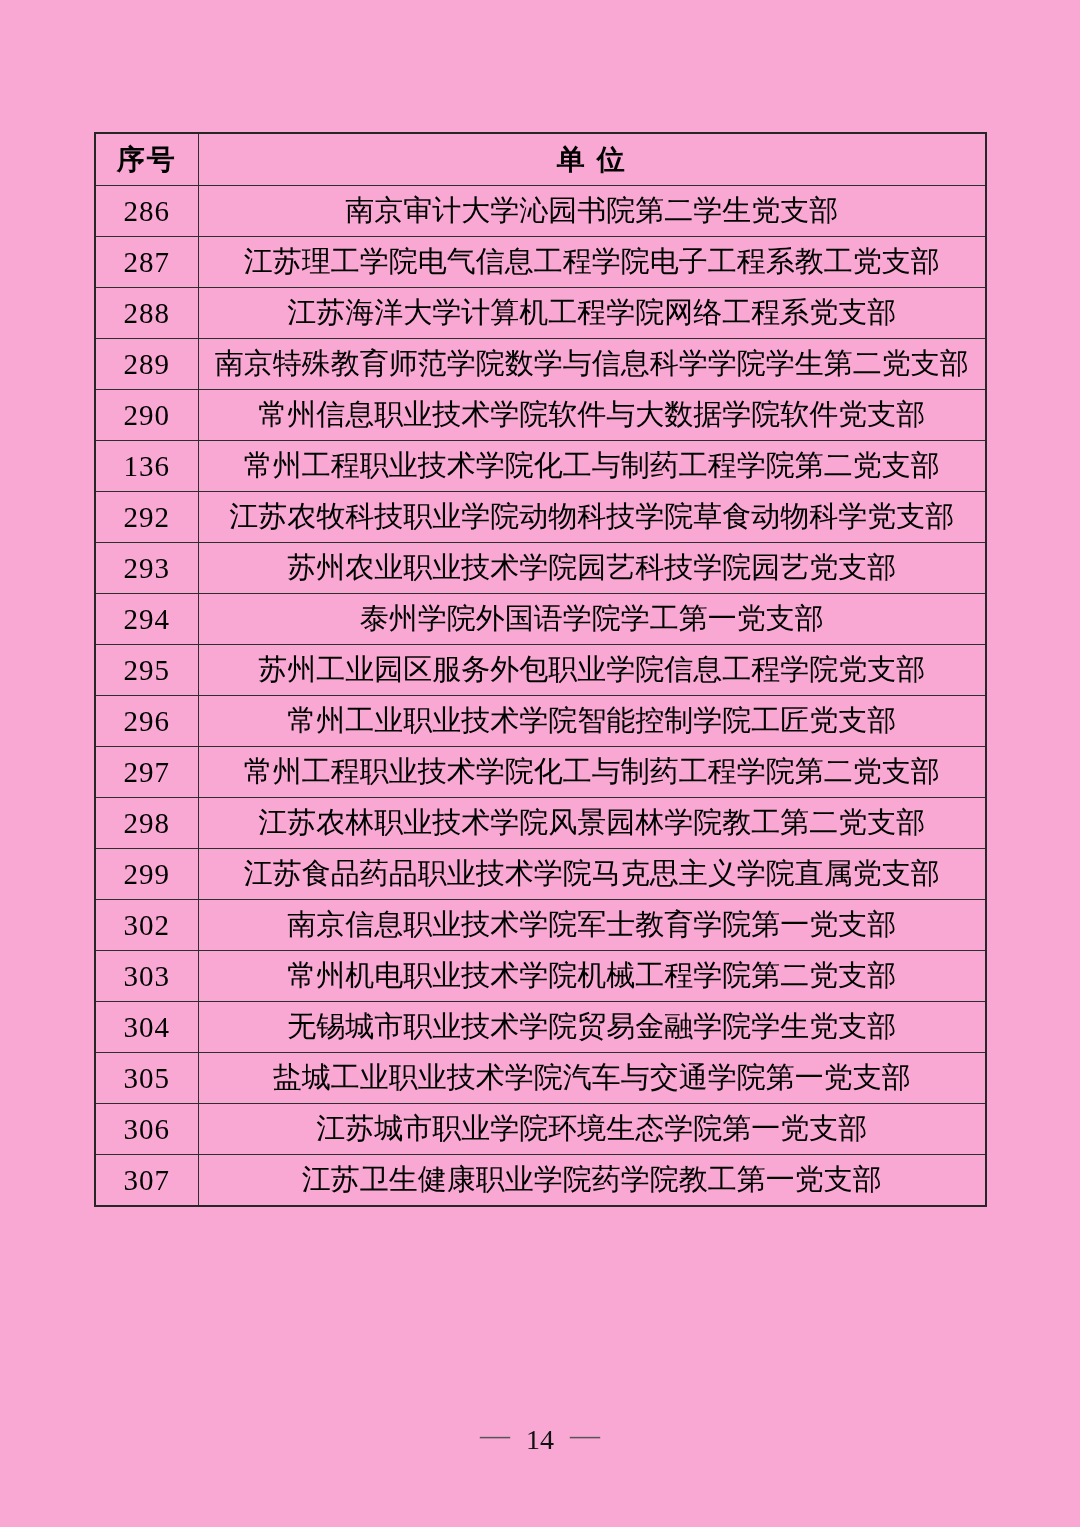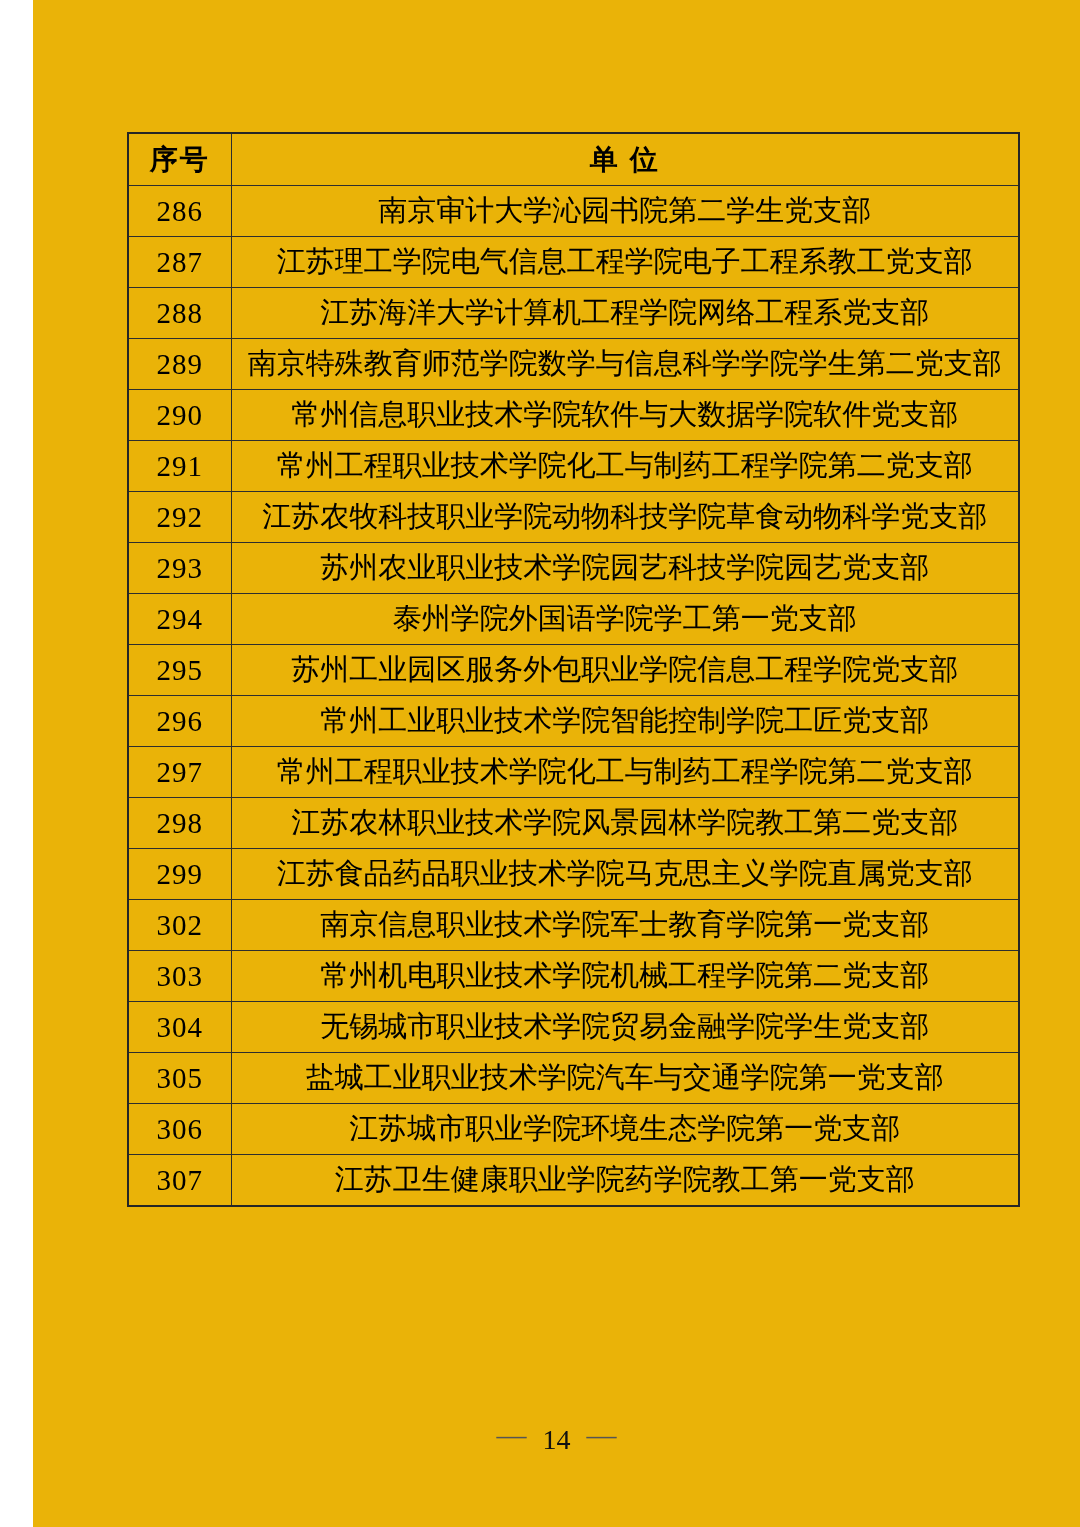--- a/index.html
+++ b/index.html
@@ -10,22 +10,21 @@
   body {
     width: 1080px;
     height: 1527px;
     position: relative;
     font-family: "Liberation Serif", serif;
     color: #000000;
   }
   .page {
     position: absolute;
     inset: 0;
-    background: #eab308;
-    margin-left: 33px;
+    background: #f9a8d4;
   }
   table.roster {
     position: absolute;
     left: 94px;
     top: 132px;
     width: 893px;
     border-collapse: collapse;
     table-layout: fixed;
     border: 2px solid #262626;
   }
@@ -113,21 +112,21 @@
         </tr>
         <tr>
           <td class="cell-no">289</td>
           <td class="cell-unit">南京特殊教育师范学院数学与信息科学学院学生第二党支部</td>
         </tr>
         <tr>
           <td class="cell-no">290</td>
           <td class="cell-unit">常州信息职业技术学院软件与大数据学院软件党支部</td>
         </tr>
         <tr>
-          <td class="cell-no">291</td>
+          <td class="cell-no">136</td>
           <td class="cell-unit">常州工程职业技术学院化工与制药工程学院第二党支部</td>
         </tr>
         <tr>
           <td class="cell-no">292</td>
           <td class="cell-unit">江苏农牧科技职业学院动物科技学院草食动物科学党支部</td>
         </tr>
         <tr>
           <td class="cell-no">293</td>
           <td class="cell-unit">苏州农业职业技术学院园艺科技学院园艺党支部</td>
         </tr>

